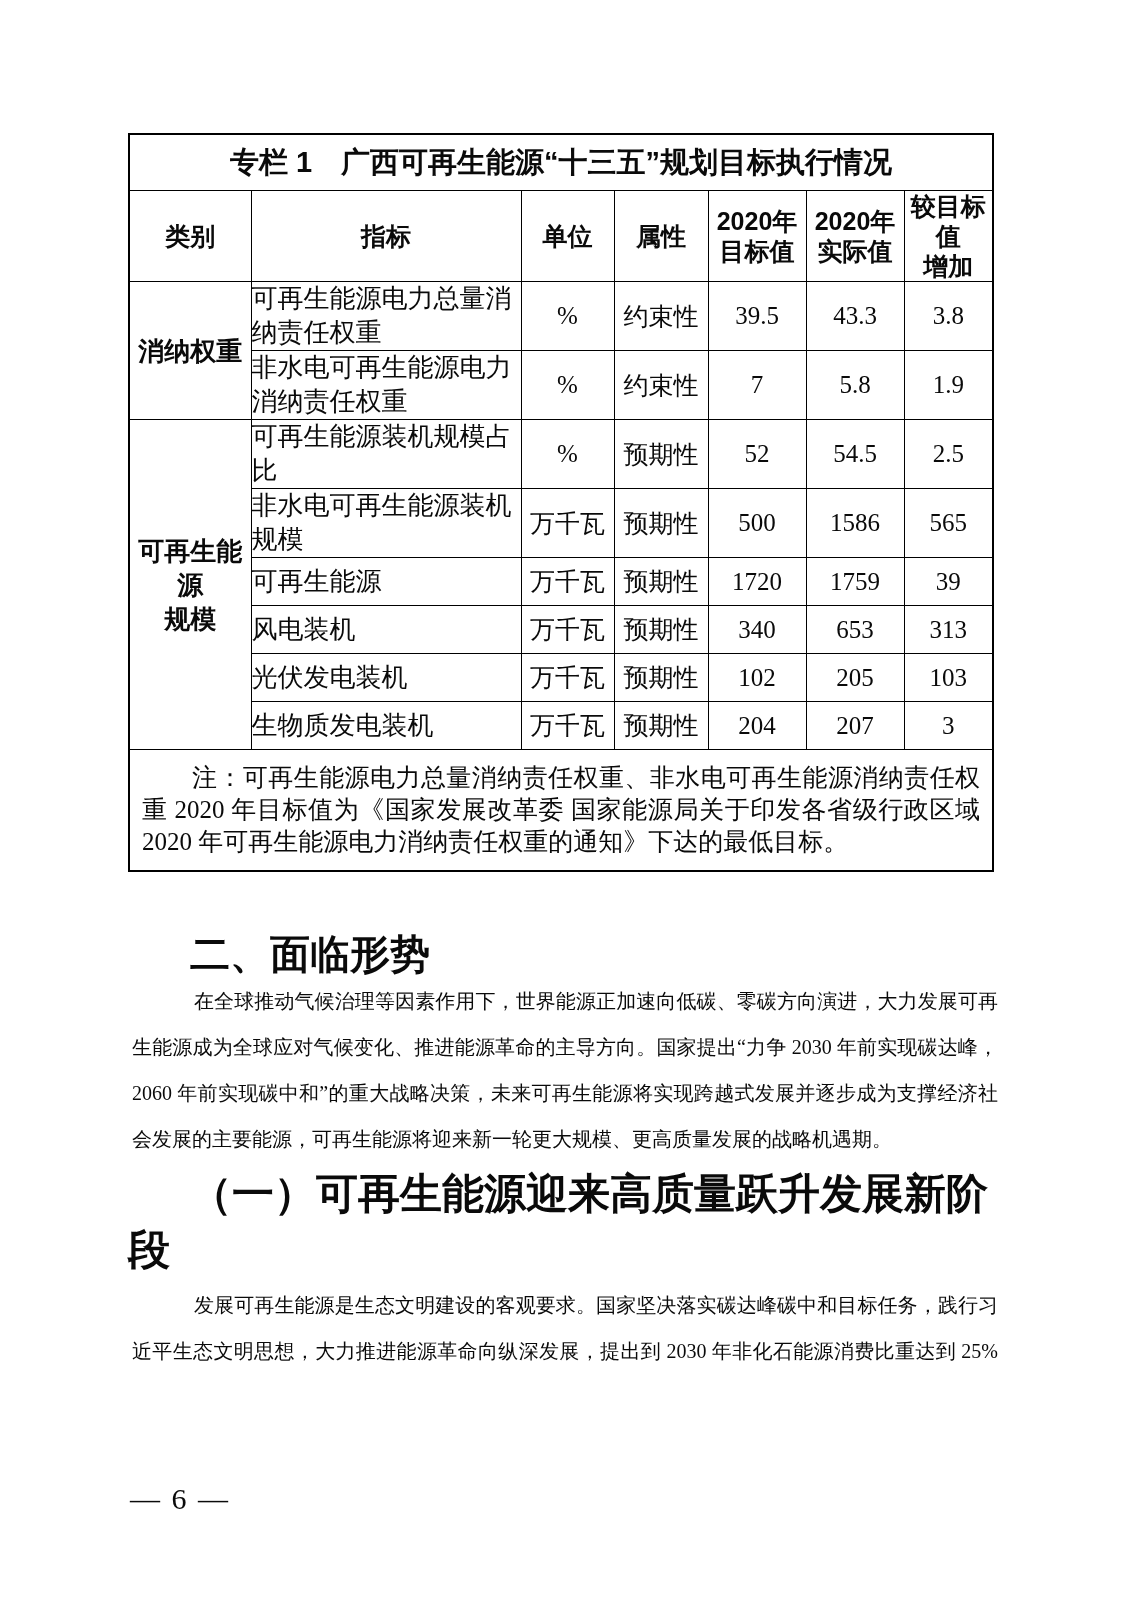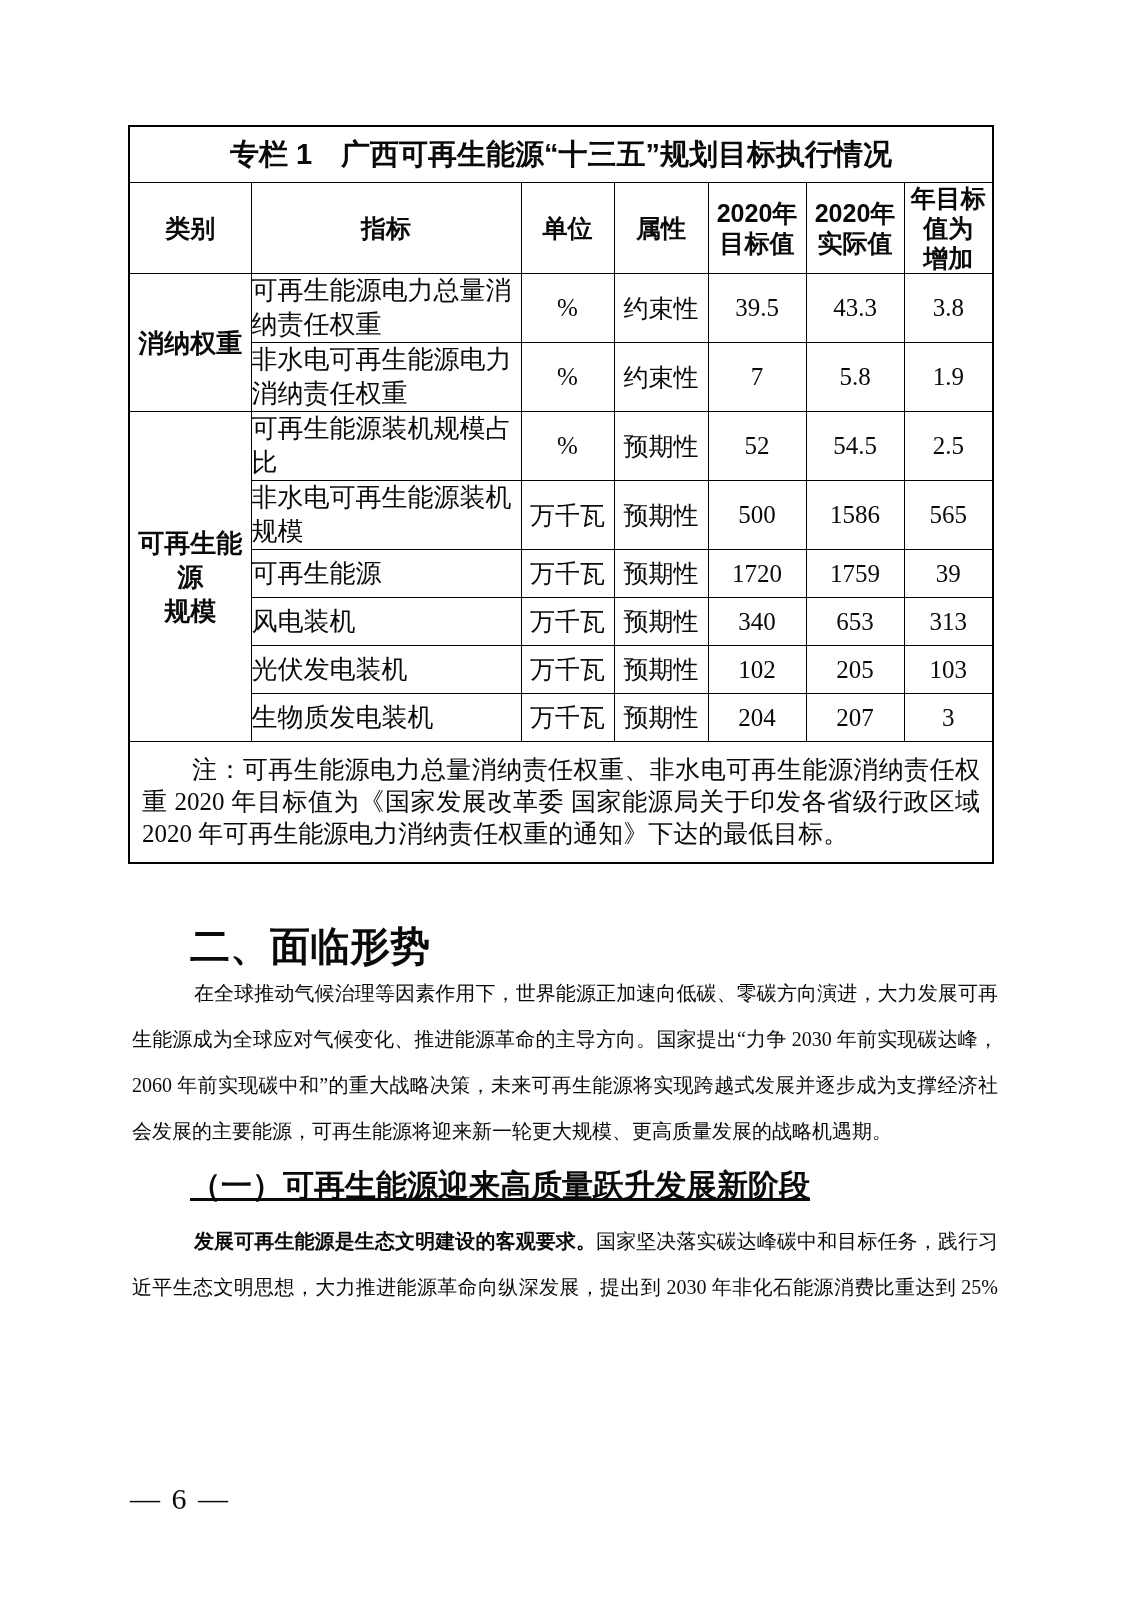--- a/index.html
+++ b/index.html
@@ -9,21 +9,21 @@
     height: 1600px;
     margin: 0 auto;
     background: #ffffff;
     color: #0a0a0a;
     font-family: "Liberation Serif", serif;
     overflow: hidden;
   }
   .content {
     position: absolute;
     left: 128px;
-    top: 125px;
+    top: 133px;
     width: 874px;
   }
 
   
   table.box {
     border-collapse: collapse;
     table-layout: fixed;
     width: 864px;
     border: 2px solid #000;
   }
@@ -92,27 +92,26 @@
   .para {
     margin: 4px;
     font-size: 20px;
     line-height: 46px;
     text-align: justify;
     text-indent: 62px;
   }
   .subsection-heading {
     margin: 0;
     font-weight: bold;
-    font-size: 31px;
+    font-size: 42px;
     line-height: 56px;
     text-indent: 62px;
-    text-decoration: underline;
   }
   .para2 { text-align-last: justify; }
-  .para2 b { font-weight: bold; }
+  .para2 b { font-weight: normal; }
 
   .page-number {
     position: absolute;
     left: 130px;
     top: 1482px;
     font-size: 30px;
     letter-spacing: 2px;
   }
 </style>
 </head>
@@ -137,21 +136,21 @@
         </tr>
         <tr>
           <td class="header-cell">类别</td>
           <td class="header-cell">指标</td>
           <td class="header-cell">单位</td>
           <td class="header-cell">属性</td>
           <td class="header-cell">2020年
 目标值</td>
           <td class="header-cell">2020年
 实际值</td>
-          <td class="header-cell">年目标值为
+          <td class="header-cell">较目标值
 增加</td>
         </tr>
 
         <tr class="tall">
           <td class="cat-cell" rowspan="2">消纳权重</td>
           <td class="ind-cell">可再生能源电力总量消纳责任权重</td>
           <td class="val-cell">%</td>
           <td class="val-cell">约束性</td>
           <td class="val-cell">39.5</td>
           <td class="val-cell">43.3</td>

